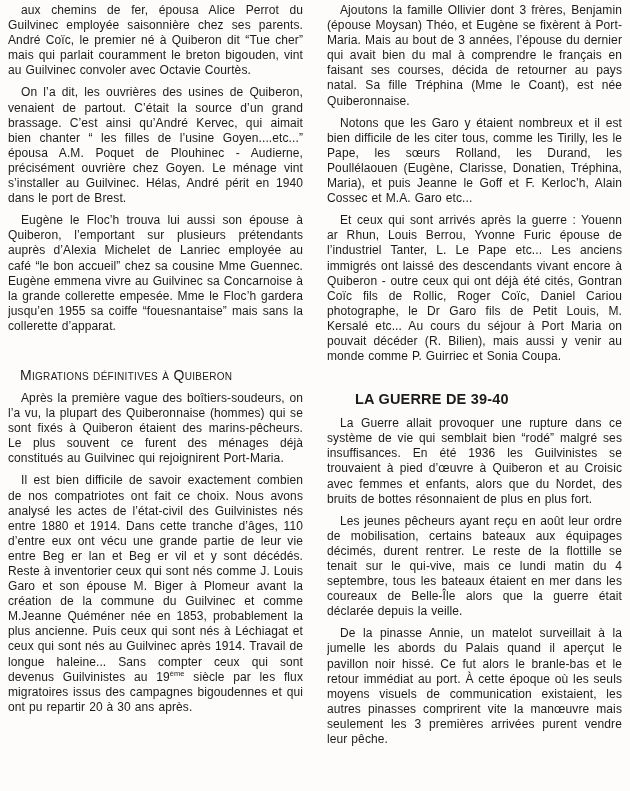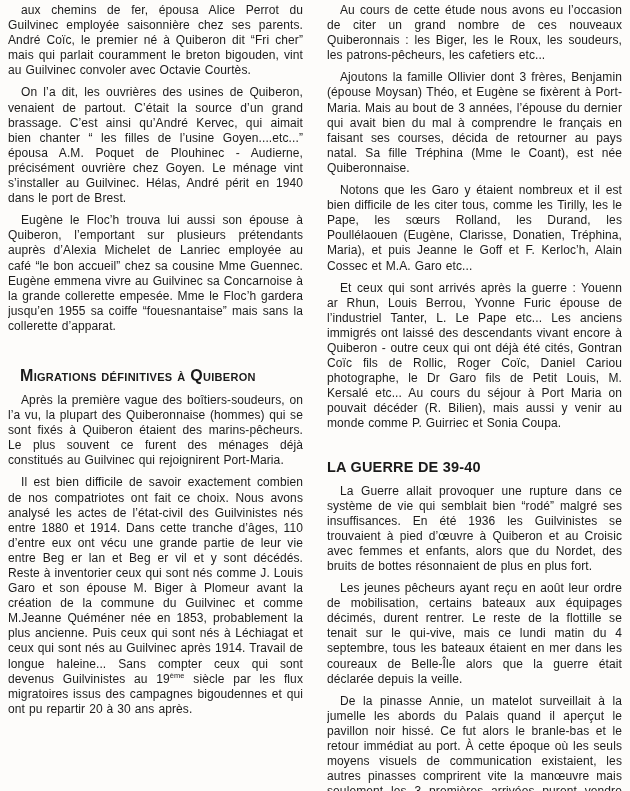--- a/index.html
+++ b/index.html
@@ -41,46 +41,45 @@
     font-size: 7.5px;
     line-height: 0;
     vertical-align: super;
     margin-top: 48px;
   }
   h2 {
     margin: 0;
   }
   .h-smallcaps {
     font-variant: small-caps;
-    font-weight: bold;
-    font-size: 16px;
+    font-weight: normal;
+    font-size: 14px;
     letter-spacing: 0.3px;
     margin: 33px 0 8px 12px;
   }
   .h-caps {
     font-weight: bold;
     font-size: 14.5px;
     letter-spacing: 0.2px;
-    margin: 27px 0 9px 0;
+    margin: 27px 0 9px 28px;
   }
 </style>
 </head>
 <body>
 
 <div class="page">
   <div class="column">
-      <p><span>aux chemins de fer, épousa Alice Perrot du Guilvinec employée saisonnière chez ses parents. André Coïc, le premier né à Quiberon dit “Fri cher” mais qui parlait couramment le breton bigouden, vint au Guilvinec convoler avec Octavie Courtès.</span></p>
+      <p><span>aux chemins de fer, épousa Alice Perrot du Guilvinec employée saisonnière chez ses parents. André Coïc, le premier né à Quiberon dit “Tue cher” mais qui parlait couramment le breton bigouden, vint au Guilvinec convoler avec Octavie Courtès.</span></p>
       <p><span>On l’a dit, les ouvrières des usines de Quiberon, venaient de partout. C’était la source d’un grand brassage. C’est ainsi qu’André Kervec, qui aimait bien chanter “ les filles de l’usine Goyen....etc...” épousa A.M. Poquet de Plouhinec - Audierne, précisément ouvrière chez Goyen. Le ménage vint s’installer au Guilvinec. Hélas, André périt en 1940 dans le port de Brest.</span></p>
       <p><span>Eugène le Floc’h trouva lui aussi son épouse à Quiberon, l’emportant sur plusieurs prétendants auprès d’Alexia Michelet de Lanriec employée au café “le bon accueil” chez sa cousine Mme Guennec. Eugène emmena vivre au Guilvinec sa Concarnoise à la grande collerette empesée. Mme le Floc’h gardera jusqu’en 1955 sa coiffe “fouesnantaise” mais sans la collerette d’apparat.</span></p>
       <h2 class="h-smallcaps"><span>Migrations définitives à Quiberon</span></h2>
       <p><span>Après la première vague des boîtiers-soudeurs, on l’a vu, la plupart des Quiberonnaise (hommes) qui se sont fixés à Quiberon étaient des marins-pêcheurs. Le plus souvent ce furent des ménages déjà constitués au Guilvinec qui rejoignirent Port-Maria.</span></p>
       <p><span>Il est bien difficile de savoir exactement combien de nos compatriotes ont fait ce choix. Nous avons analysé les actes de l’état-civil des Guilvinistes nés entre 1880 et 1914. Dans cette tranche d’âges, 110 d’entre eux ont vécu une grande partie de leur vie entre Beg er lan et Beg er vil et y sont décédés. Reste à inventorier ceux qui sont nés comme J. Louis Garo et son épouse M. Biger à Plomeur avant la création de la commune du Guilvinec et comme M.Jeanne Quéméner née en 1853, probablement la plus ancienne. Puis ceux qui sont nés à Léchiagat et ceux qui sont nés au Guilvinec après 1914. Travail de longue haleine... Sans compter ceux qui sont devenus Guilvinistes au 19</span><sup>ème</sup><span> siècle par les flux migratoires issus des campagnes bigoudennes et qui ont pu repartir 20 à 30 ans après.</span></p>
     </div>
   <div class="column">
-      <p><span>Au cours de cette étude nous avons eu l’occasion de citer un grand nombre de ces nouveaux Quiberonnais : les Biger, les le Roux, les soudeurs, les patrons-pêcheurs, les cafetiers etc...</span></p>
       <p><span>Ajoutons la famille Ollivier dont 3 frères, Benjamin (épouse Moysan) Théo, et Eugène se fixèrent à Port-Maria. Mais au bout de 3 années, l’épouse du dernier qui avait bien du mal à comprendre le français en faisant ses courses, décida de retourner au pays natal. Sa fille Tréphina (Mme le Coant), est née Quiberonnaise.</span></p>
       <p><span>Notons que les Garo y étaient nombreux et il est bien difficile de les citer tous, comme les Tirilly, les le Pape, les sœurs Rolland, les Durand, les Poullélaouen (Eugène, Clarisse, Donatien, Tréphina, Maria), et puis Jeanne le Goff et F. Kerloc’h, Alain Cossec et M.A. Garo etc...</span></p>
       <p><span>Et ceux qui sont arrivés après la guerre : Youenn ar Rhun, Louis Berrou, Yvonne Furic épouse de l’industriel Tanter, L. Le Pape etc... Les anciens immigrés ont laissé des descendants vivant encore à Quiberon - outre ceux qui ont déjà été cités, Gontran Coïc fils de Rollic, Roger Coïc, Daniel Cariou photographe, le Dr Garo fils de Petit Louis, M. Kersalé etc... Au cours du séjour à Port Maria on pouvait décéder (R. Bilien), mais aussi y venir au monde comme P. Guirriec et Sonia Coupa.</span></p>
       <h2 class="h-caps"><span>LA GUERRE DE 39-40</span></h2>
       <p><span>La Guerre allait provoquer une rupture dans ce système de vie qui semblait bien “rodé” malgré ses insuffisances. En été 1936 les Guilvinistes se trouvaient à pied d’œuvre à Quiberon et au Croisic avec femmes et enfants, alors que du Nordet, des bruits de bottes résonnaient de plus en plus fort.</span></p>
       <p><span>Les jeunes pêcheurs ayant reçu en août leur ordre de mobilisation, certains bateaux aux équipages décimés, durent rentrer. Le reste de la flottille se tenait sur le qui-vive, mais ce lundi matin du 4 septembre, tous les bateaux étaient en mer dans les coureaux de Belle-Île alors que la guerre était déclarée depuis la veille.</span></p>
       <p><span>De la pinasse Annie, un matelot surveillait à la jumelle les abords du Palais quand il aperçut le pavillon noir hissé. Ce fut alors le branle-bas et le retour immédiat au port. À cette époque où les seuls moyens visuels de communication existaient, les autres pinasses comprirent vite la manœuvre mais seulement les 3 premières arrivées purent vendre leur pêche.</span></p>
     </div>
 </div>
 

